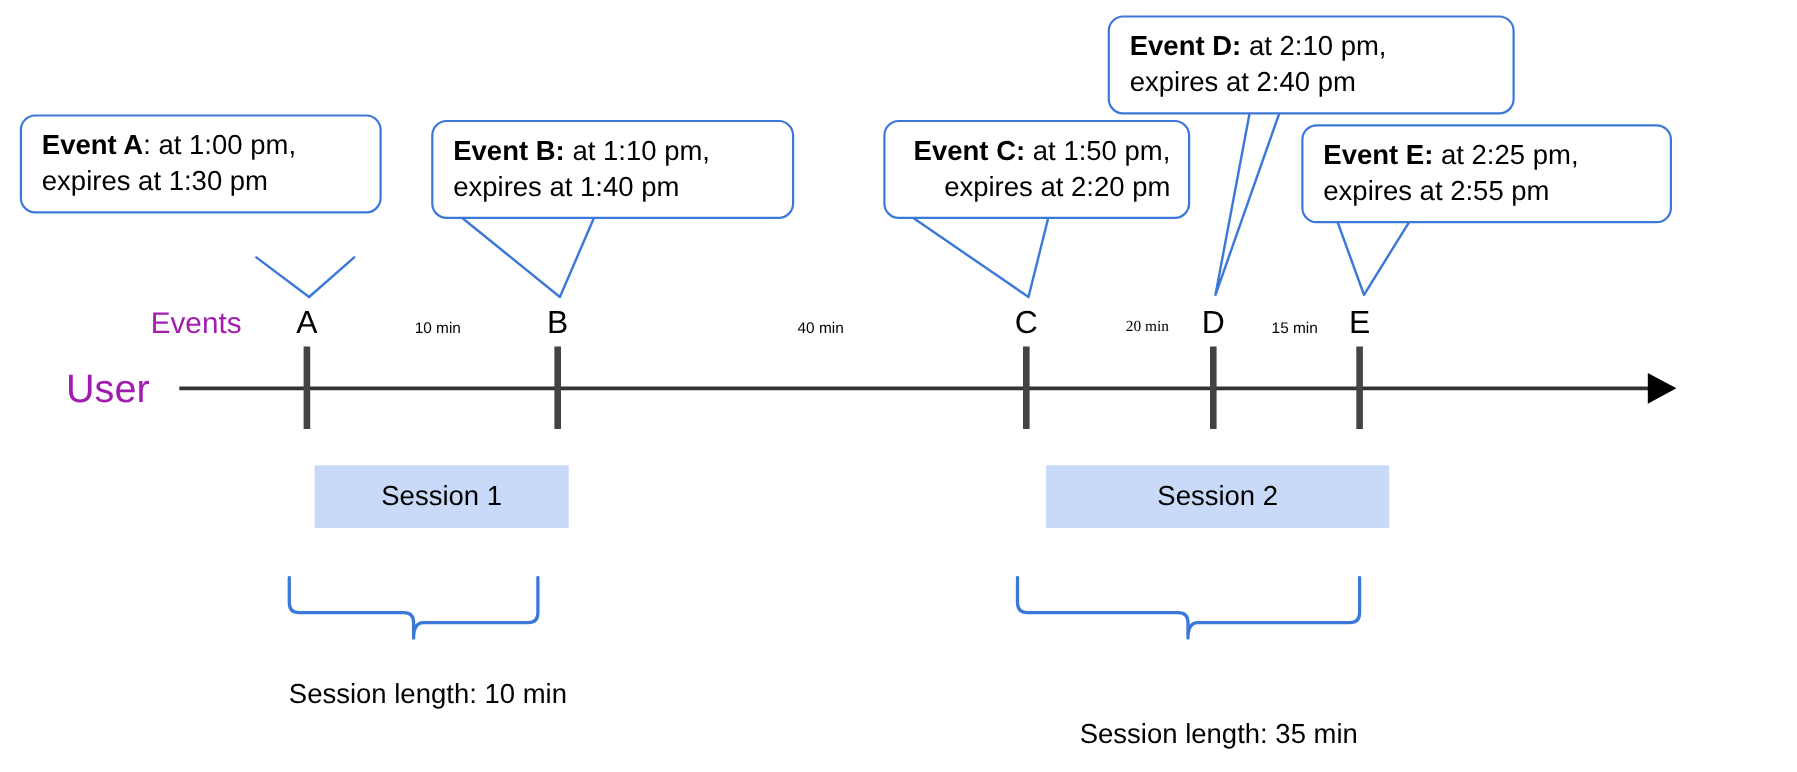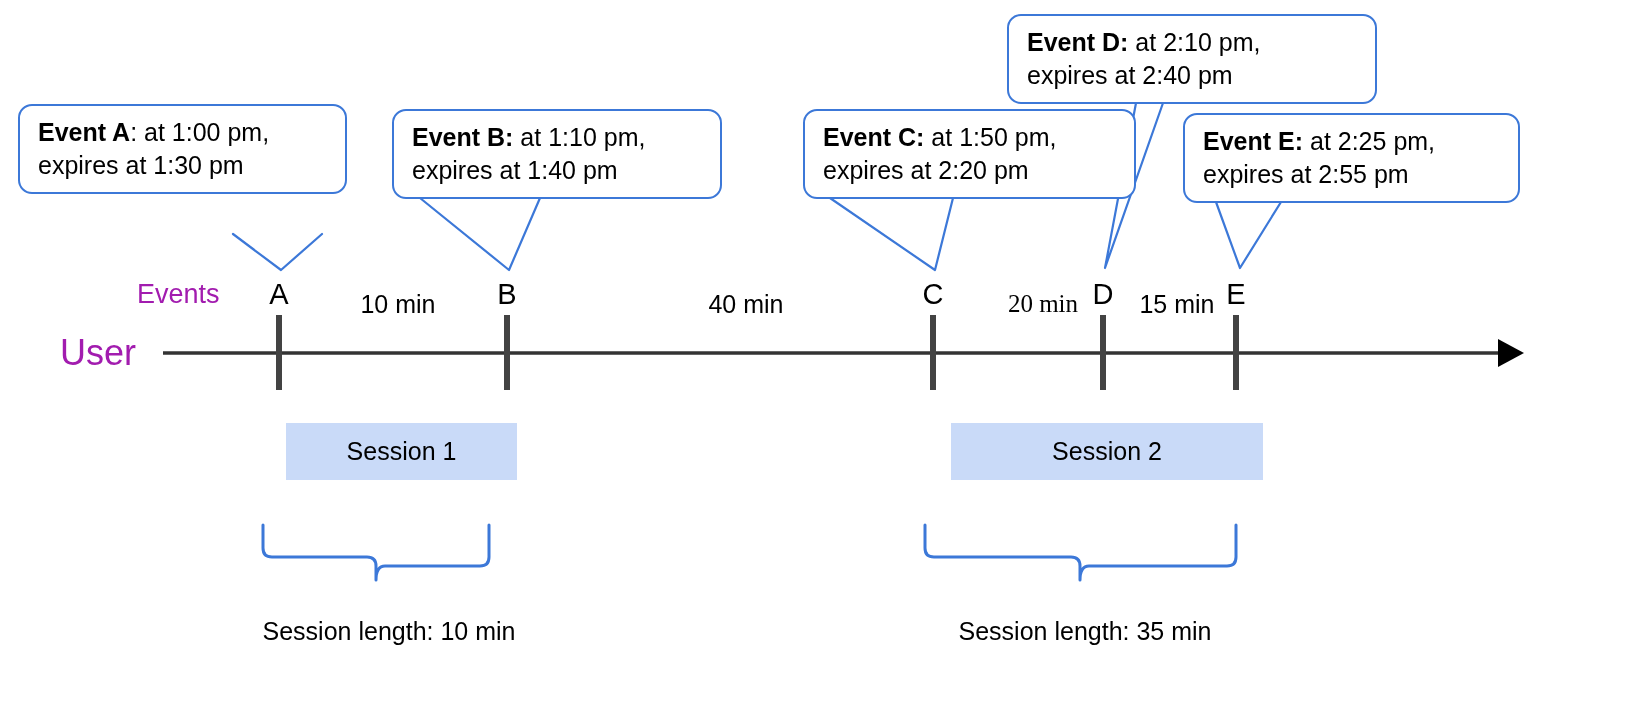--- a/index.html
+++ b/index.html
@@ -43,21 +43,21 @@
   }
   .callout .ev-name {
     font-weight: bold;
   }
   .callout .ev-rest {
     font-weight: normal;
   }
 
   #callout-a { left: 18px;   top: 104px; width: 329px; }
   #callout-b { left: 392px;  top: 109px; width: 330px; }
-  #callout-c { left: 803px;  top: 109px; width: 333px; }
+  #callout-c { left: 803px;  top: 109px; width: 279px; text-align: right; }
   #callout-d { left: 1007px; top: 14px;  width: 370px; }
   #callout-e { left: 1183px; top: 113px; width: 337px; }
 
   
   .axis-label {
     position: absolute;
     white-space: nowrap;
     color: #a21caf;
   }
   #label-events {
@@ -79,21 +79,21 @@
     text-align: center;
     width: 40px;
     margin-left: -20px;
     color: #000000;
   }
 
   
   .interval-label {
     position: absolute;
     top: 290px;
-    font-size: 25px;
+    font-size: 14px;
     text-align: center;
     width: 130px;
     margin-left: -65px;
     color: #000000;
   }
 
   
   .session-box {
     position: absolute;
     box-sizing: border-box;
@@ -212,15 +212,15 @@
   <div class="interval-label" style="left:1177px;">15 min</div>
 
   <div class="session-box" id="session-box-1">
     <span>Session 1</span>
   </div>
   <div class="session-box" id="session-box-2">
     <span>Session 2</span>
   </div>
 
   <div class="session-length" style="left:389px;">Session length: 10 min</div>
-  <div class="session-length" style="left:1085px;">Session length: 35 min</div>
+  <div class="session-length" style="left:1108px;margin-top:36px;">Session length: 35 min</div>
 
 </div>
 
 </body></html>

